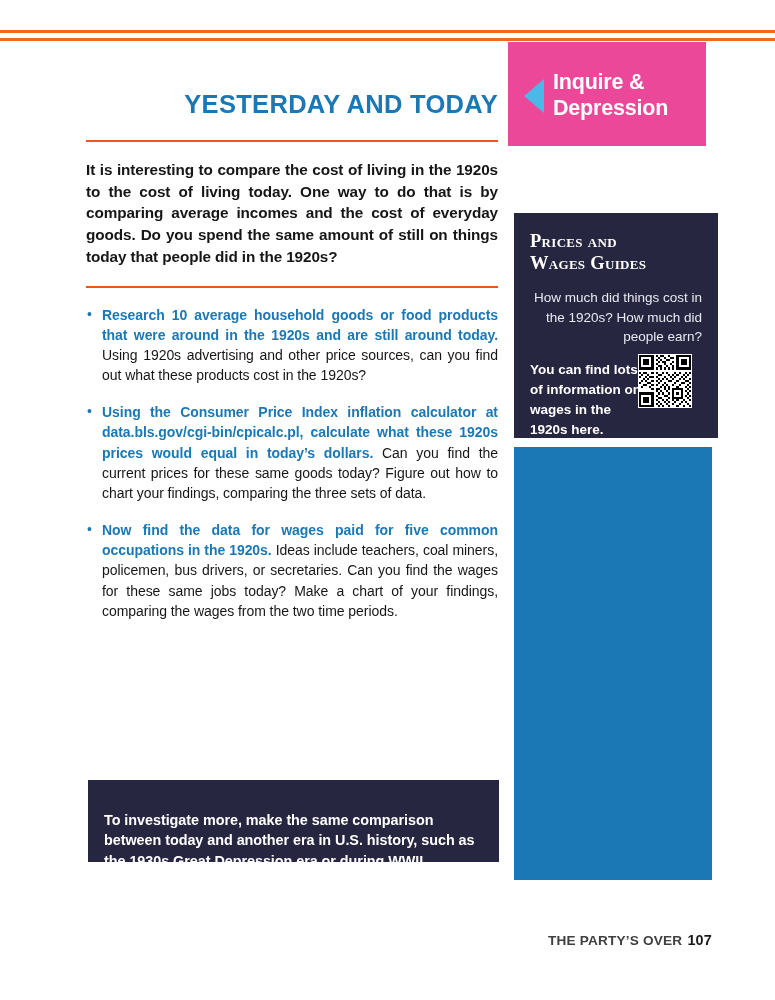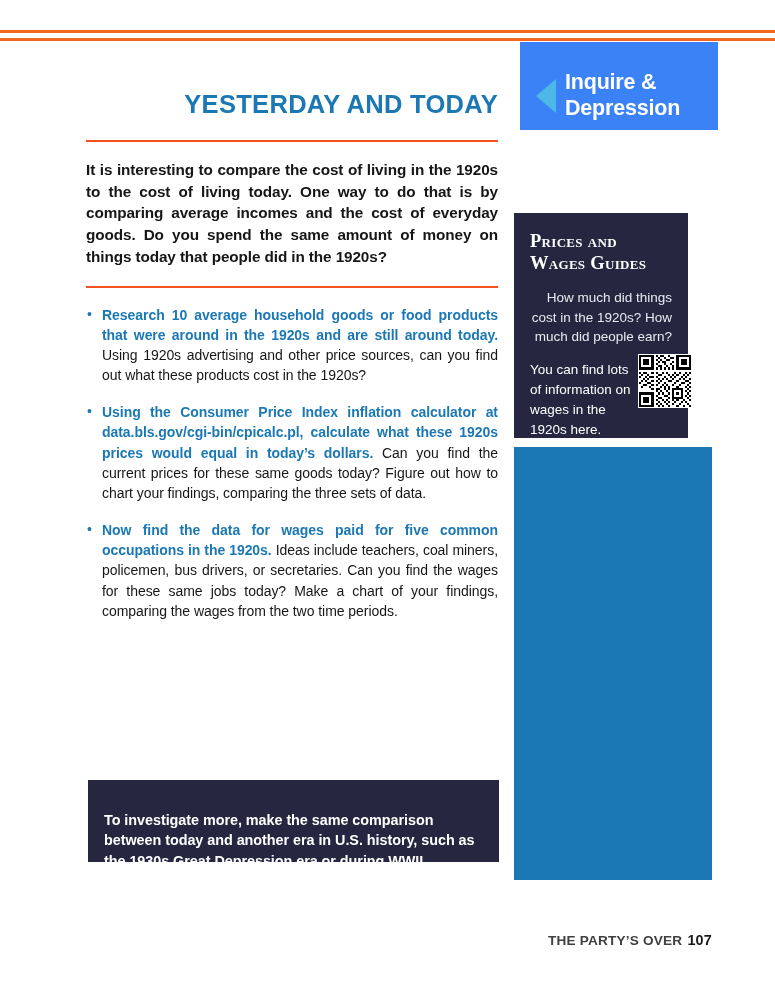--- a/index.html
+++ b/index.html
@@ -124,25 +124,25 @@
     color: #ffffff;
     font-size: 14.4px;
     font-weight: bold;
     line-height: 1.42;
     letter-spacing: -0.05px;
   }
 
   
   .sb-header {
     position: absolute;
-    left: 520px;
+    left: 508px;
     top: 42px;
     width: 198px;
-    height: 88px;
-    background: #3b82f6;
+    height: 104px;
+    background: #ec4899;
   }
   .sb-header-inner {
     position: absolute;
     left: 16px;
     top: 28px;
     display: flex;
     align-items: flex-start;
   }
   .tri-left {
     width: 0;
@@ -159,21 +159,21 @@
     font-size: 21.5px;
     font-weight: bold;
     line-height: 1.19;
     letter-spacing: -0.2px;
   }
 
   .sb-dark {
     position: absolute;
     left: 514px;
     top: 213px;
-    width: 174px;
+    width: 204px;
     height: 225px;
     background: #262641;
     box-sizing: border-box;
     padding: 17px 16px 0 16px;
   }
   .sb-dark-title {
     color: #ffffff;
     font-family: "Liberation Serif", serif;
     font-size: 18.5px;
     font-weight: bold;
@@ -185,21 +185,21 @@
   .sb-dark-body {
     color: #e9e9f2;
     font-size: 13.5px;
     line-height: 1.44;
     margin: 0 0 13px 0;
     text-align: right;
   }
   .sb-dark-cta {
     color: #ffffff;
     font-size: 13.5px;
-    font-weight: normal;
+    font-weight: bold;
     line-height: 1.48;
     margin: 0;
     width: 112px;
   }
 
   .qr {
     position: absolute;
     left: 124px;
     top: 141px;
     width: 54px;
@@ -236,21 +236,21 @@
 <body>
 
 <div class="top-rule-a"></div>
 <div class="top-rule-b"></div>
 
 <div class="main-col">
 
   <h1 class="page-title">YESTERDAY AND TODAY</h1>
   <div class="rule-orange"></div>
 
-  <p class="intro">It is interesting to compare the cost of living in the 1920s to the cost of living today. One way to do that is by comparing average incomes and the cost of everyday goods. Do you spend the same amount of money on things today that people did in the 1920s?</p>
+  <p class="intro">It is interesting to compare the cost of living in the 1920s to the cost of living today. One way to do that is by comparing average incomes and the cost of everyday goods. Do you spend the same amount of still on things today that people did in the 1920s?</p>
 
   <div class="rule-orange-2"></div>
 
   <ul class="bullets">
     <li>
       <span class="bq">Research 10 average household goods or food products that were around in the 1920s and are still around today.</span><span> Using 1920s advertising and other price sources, can you find out what these products cost in the 1920s?</span>
     </li>
     <li>
       <span class="bq">Using the Consumer Price Index inflation calculator at data.bls.gov/cgi-bin/cpicalc.pl, calculate what these 1920s prices would equal in today’s dollars.</span><span> Can you find the current prices for these same goods today? Figure out how to chart your findings, comparing the three sets of data.</span>
     </li>

